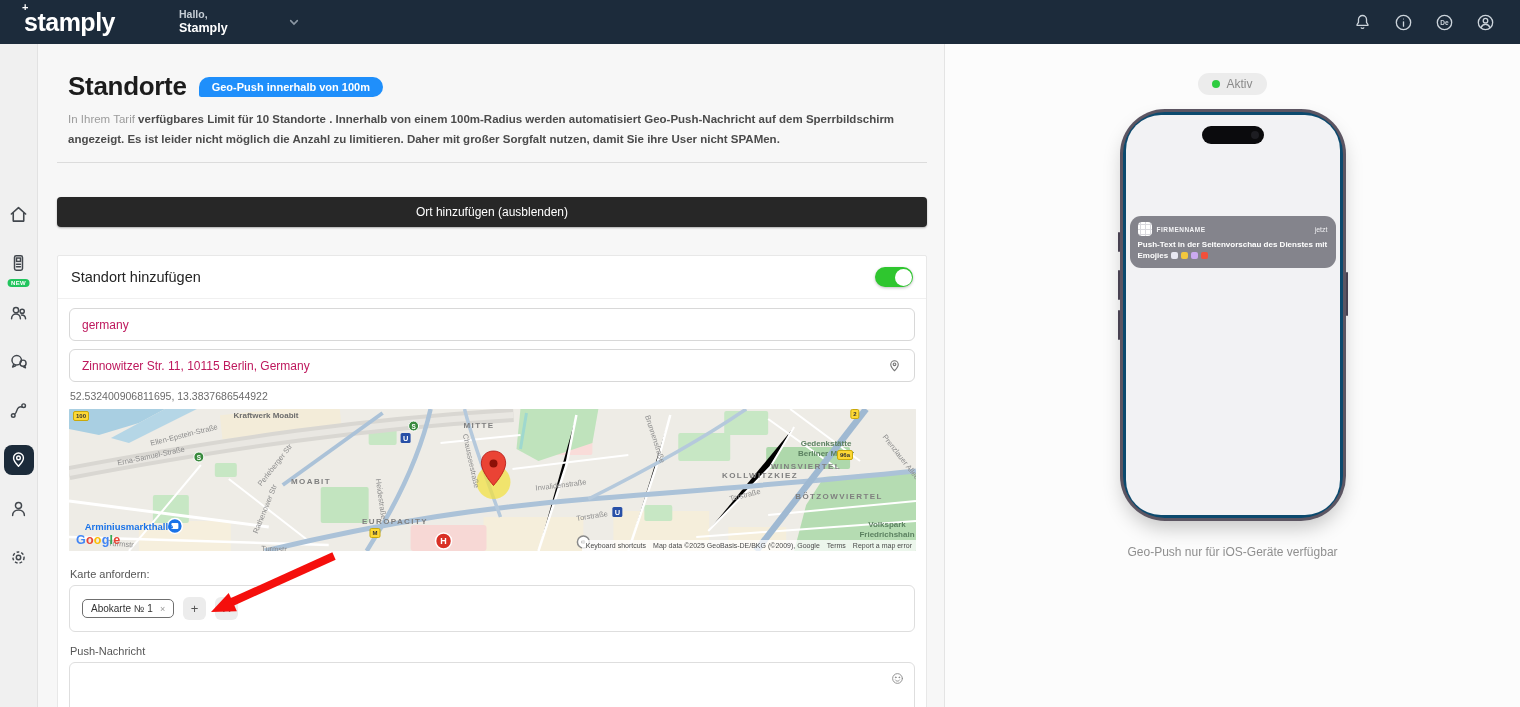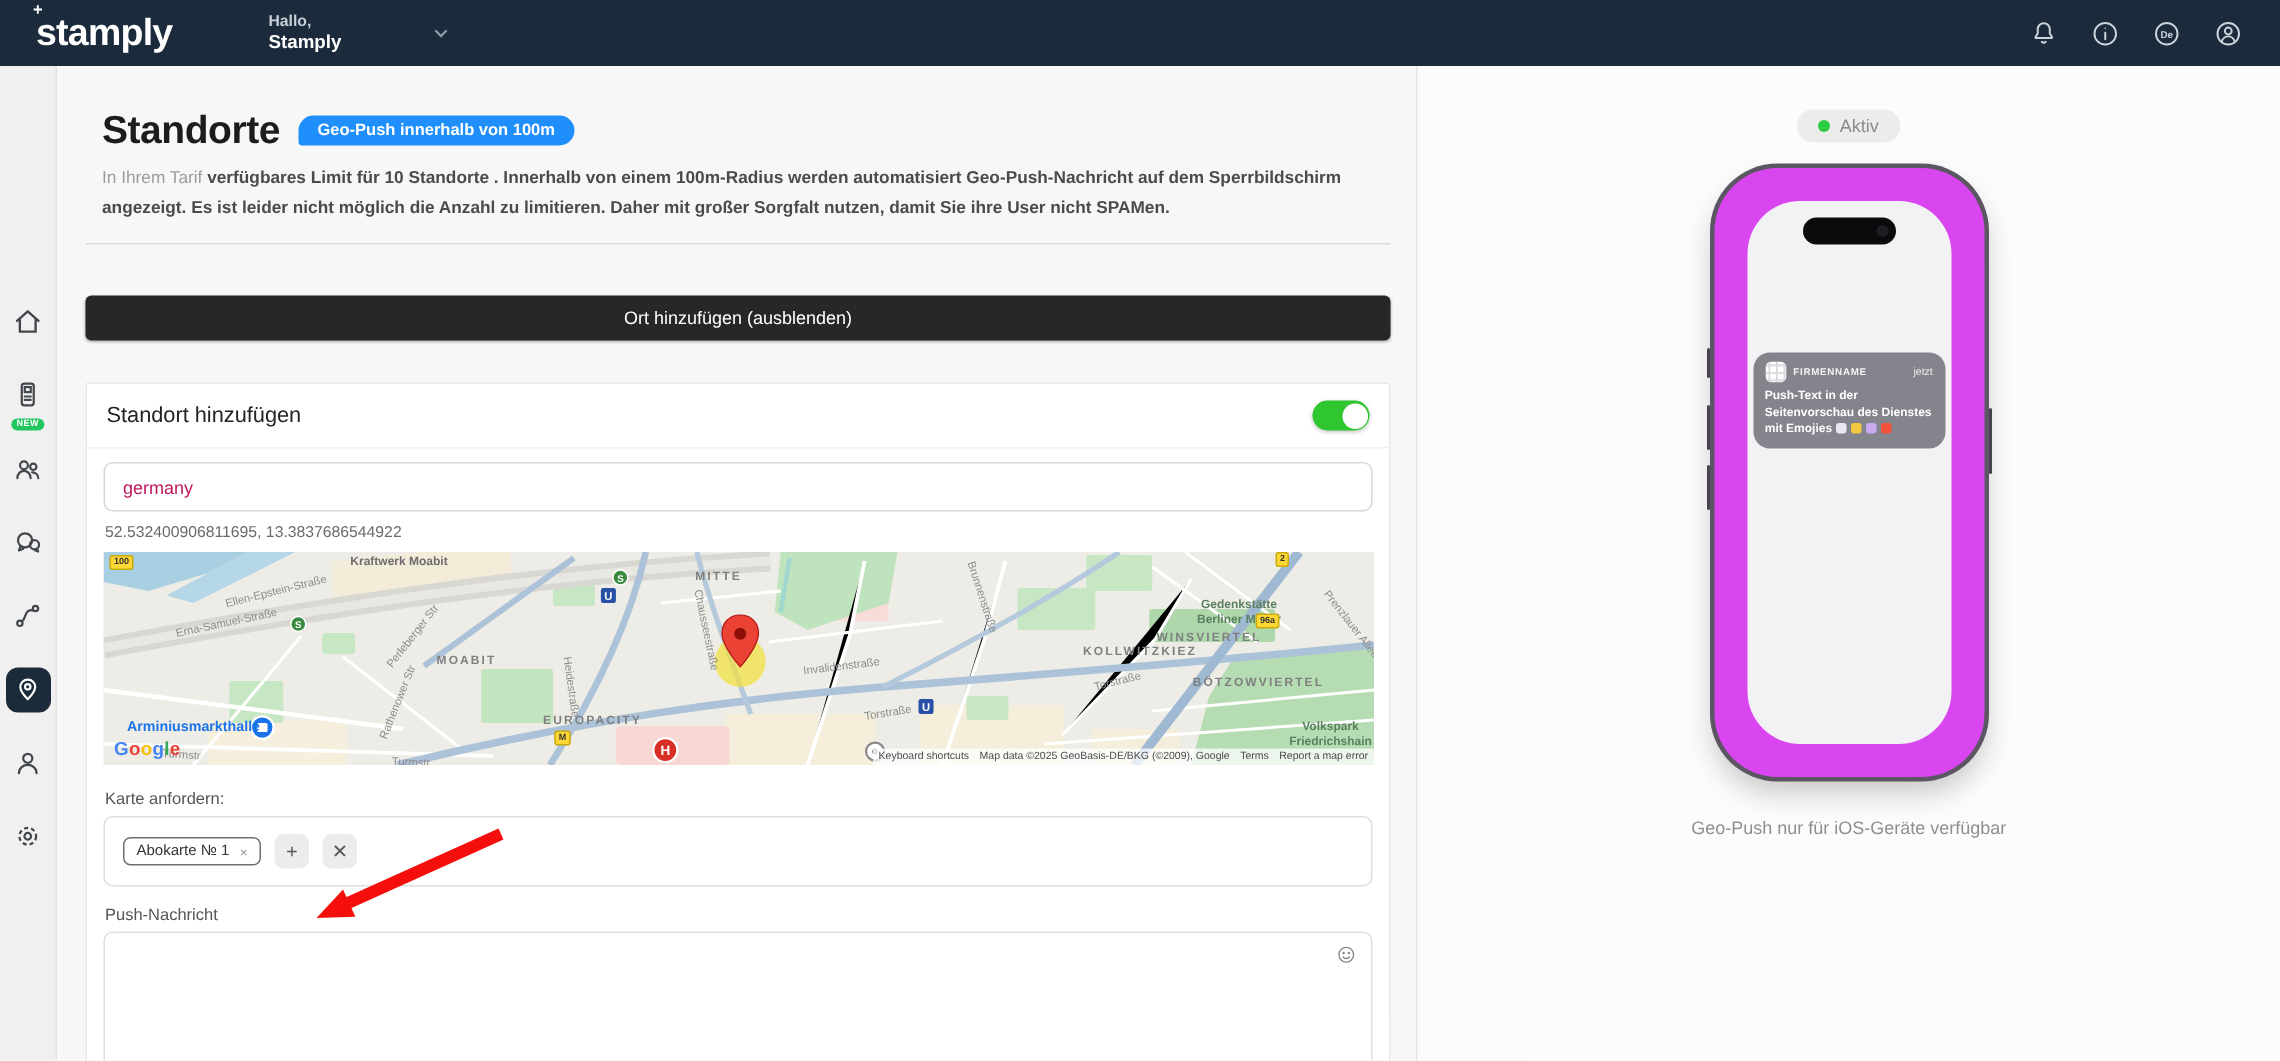--- a/index.html
+++ b/index.html
@@ -65,21 +65,21 @@
   .sqbtn{width:23px;height:23px;margin-left:9px;background:#ececec;border:none;border-radius:6px;color:#555;font-size:13px;display:inline-flex;align-items:center;justify-content:center;cursor:pointer;font-family:inherit;}
   .push-box{border:1px solid #dedede;border-radius:6px;height:140px;position:relative;background:#fff;margin-top:3px;}
   .push-box textarea{width:100%;height:100%;border:none;outline:none;resize:none;padding:10px 28px 10px 12px;font-family:inherit;font-size:12px;background:transparent;}
   .smiley{position:absolute;top:8px;right:10px;cursor:pointer;}
   .red-arrow{position:absolute;left:140px;top:294px;width:145px;height:70px;z-index:5;pointer-events:none;}
 
   
   .preview{flex:1;background:#fcfcfc;display:flex;flex-direction:column;align-items:center;overflow:hidden;}
   .status-pill{margin-top:29px;background:#ececec;border-radius:11px;padding:4px 14px;display:flex;align-items:center;gap:6px;font-size:12px;color:#8a8a8a;}
   .dot{width:8px;height:8px;border-radius:50%;background:#2ecc40;}
-  .phone{margin-top:17px;width:180px;height:406px;background:#d946ef;border-radius:42px;padding:22px;box-shadow:0 0 0 3px #5c5562,0 10px 20px rgba(0,0,0,.22);position:relative;}
+  .phone{margin-top:17px;width:220px;height:406px;background:#0c4a6e;border-radius:42px;padding:3px;box-shadow:0 0 0 3px #5c5562,0 10px 20px rgba(0,0,0,.22);position:relative;}
   .phone .btn-l{position:absolute;left:-5px;width:2px;background:#474151;border-radius:1px;}
   .phone .btn-r{position:absolute;right:-5px;width:2px;background:#474151;border-radius:1px;}
   .screen{width:100%;height:100%;background:#f2f2f4;border-radius:35px;position:relative;overflow:hidden;}
   .island{position:absolute;top:11px;left:50%;transform:translateX(-50%);width:62px;height:18px;background:#0b0b0d;border-radius:10px;}
   .island .cam{position:absolute;right:5px;top:5px;width:8px;height:8px;border-radius:50%;background:#1d1d22;}
   .notif{position:absolute;left:4px;right:4px;top:101px;background:rgba(124,124,131,.93);border-radius:11px;padding:6px 8px 7px;color:#fff;}
   .notif-row{display:flex;align-items:center;gap:5px;}
   .notif-icon{width:14px;height:14px;background:#fff;border-radius:4px;background-image:linear-gradient(#d9d9de 1px,transparent 1px),linear-gradient(90deg,#d9d9de 1px,transparent 1px);background-size:5px 5px;background-position:2px 2px;}
   .notif-app{font-size:6.5px;font-weight:700;letter-spacing:.5px;color:#f4f4f6;}
   .notif-time{margin-left:auto;font-size:7px;color:#ededf0;}
@@ -208,20 +208,27 @@
       <button class="collapse-btn">Ort hinzufügen (ausblenden)</button>
 
       <section class="card">
         <div class="card-head">
           <span class="ct">Standort hinzufügen</span>
           <div class="switch"></div>
         </div>
         <div class="card-body">
           <div class="inp">
             <input type="text" value="germany" style="">
+          </div>
+          <div class="inp">
+            <input type="text" value="Zinnowitzer Str. 11, 10115 Berlin, Germany" style="">
+            <svg width="15" height="15" viewBox="0 0 20 20" fill="none" stroke="#777" stroke-width="1.5" stroke-linecap="round" stroke-linejoin="round">
+                <path d="M10 17s-5-5.1-5-8.4a5 5 0 1 1 10 0C15 11.9 10 17 10 17z"></path>
+                <circle cx="10" cy="8.4" r="1.8"></circle>
+              </svg>
           </div>
           <div class="coords">52.532400906811695, 13.3837686544922</div>
 
           <div class="map">
             <svg class="base" width="847" height="142" viewBox="0 0 848 142" preserveAspectRatio="none">
               <rect width="848" height="142" fill="#eeece6"></rect>
               <path d="M0,0 L96,0 L70,14 L30,26 L0,20 Z" fill="#a9cfe2"></path>
               <path d="M96,0 L128,0 L60,34 L42,29 Z" fill="#b5d6e6"></path>
               <rect x="152" y="0" width="120" height="24" fill="#f3ecd9" transform="rotate(-6 212 12)"></rect>
               <rect x="70" y="112" width="92" height="30" fill="#f6efdd"></rect>

